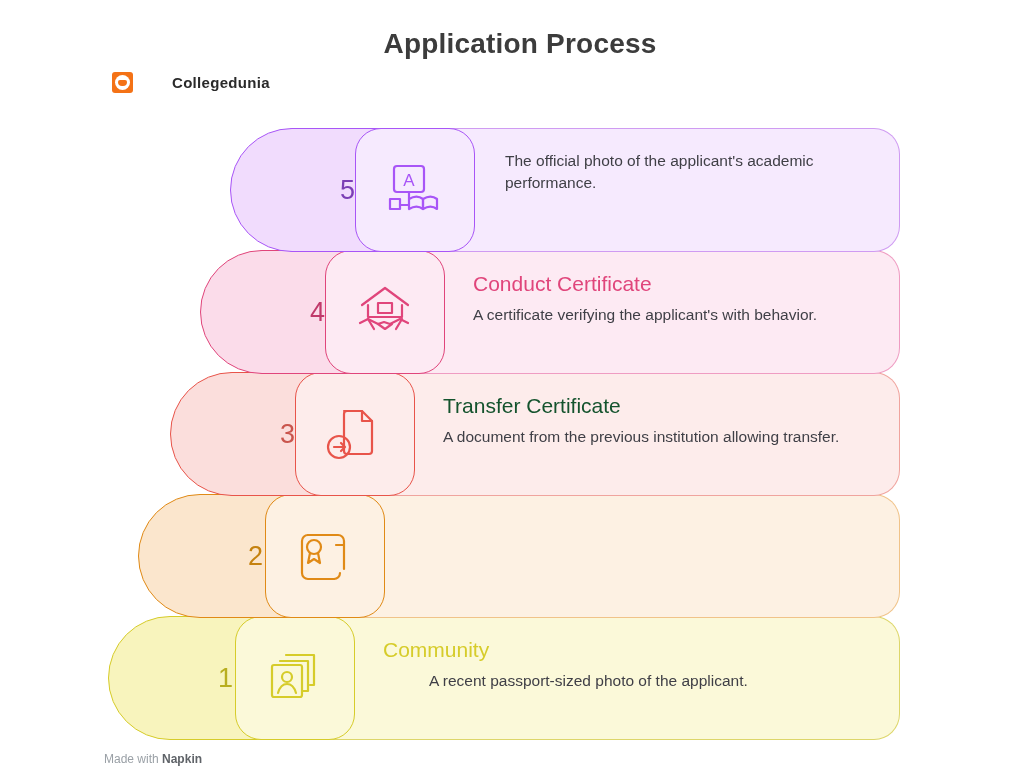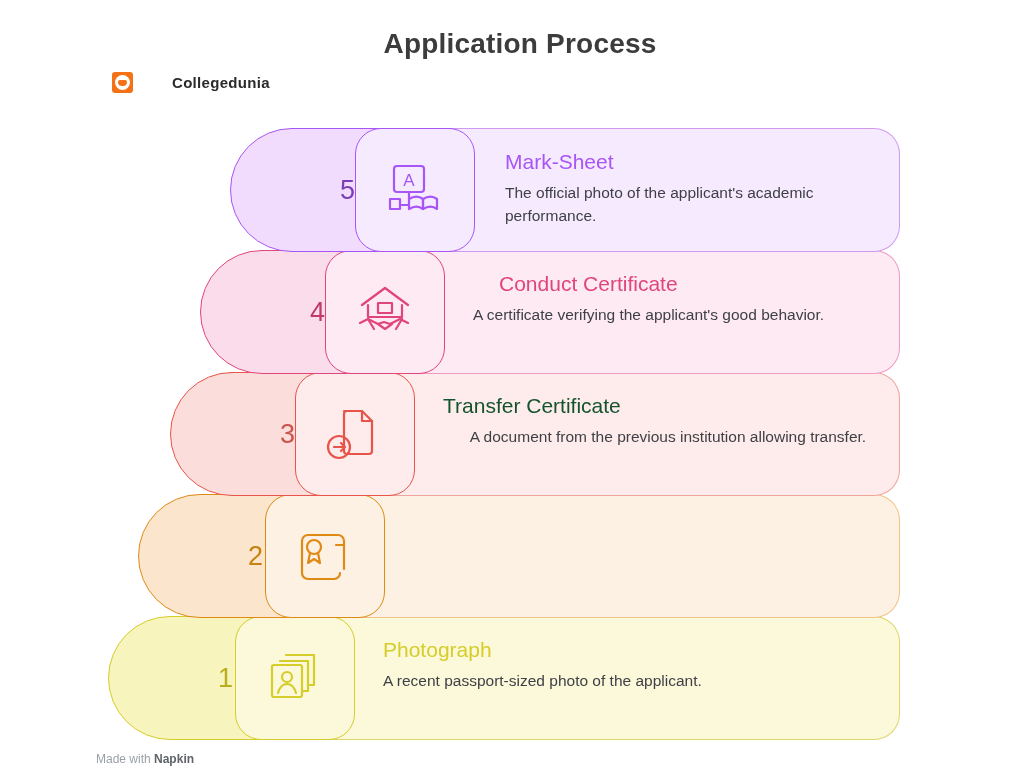--- a/index.html
+++ b/index.html
@@ -138,21 +138,21 @@
   }
   .row-desc {
     font-size: 15.5px;
     color: #3f3f46;
     line-height: 1.45;
     max-width: 430px;
   }
 
   #footer {
     position: absolute;
-    left: 96px;
+    left: 104px;
     bottom: 2px;
     font-size: 12px;
     color: #9aa0a6;
   }
   #footer .napkin {
     color: #5f6368;
     font-weight: bold;
   }
 </style>
 </head>
@@ -179,62 +179,61 @@
         <rect x="10" y="5" width="30" height="26" rx="3"></rect>
         <text x="25" y="25" font-size="17" font-family="Liberation Sans, sans-serif" fill="#a855f7" stroke="none" text-anchor="middle">A</text>
         <path d="M25 31 v7"></path>
         <path d="M16 44 h9"></path>
         <path d="M6 38 h10 v10 H6z"></path>
         <path d="M25 38 c5 -3 10 -3 14 0 v10 c-4 -3 -9 -3 -14 0z"></path>
         <path d="M39 38 c5 -3 10 -3 14 0 v10 c-4 -3 -9 -3 -14 0z"></path>
       </svg>
     </div>
     <div class="text-wrap" style="left:505px; width:400px;">
-      <div class="row-title" style="color:#a855f7;">Mark-Sheet</div>
       <div class="row-desc">The official photo of the applicant's academic performance.</div>
     </div>
   </div>
 
   <div class="row" style="left:0; top:132px; z-index:4;">
     <div class="bar" style="left:260px; width:640px; background:#fdeaf3; border:1.5px solid #ef9cc2; border-left:none;"></div>
     <div class="num-pill" style="left:200px; width:235px; background:#fbdcea; border-color:#e0457b; color:#c03a6b;">
       <span class="num">4</span>
     </div>
     <div class="icon-pill" style="left:325px; background:#fdeaf3; border-color:#e0457b;">
       <svg width="62" height="58" viewBox="0 0 62 58" fill="none" stroke="#e0457b" stroke-width="2.2" stroke-linecap="round" stroke-linejoin="round">
         <path d="M8 22 L31 5 L54 22"></path>
         <path d="M14 22 v12 h34 V22"></path>
         <path d="M24 20 h14 v10 H24z"></path>
         <path d="M6 40 l8 -4 l10 5 l6 -2 l6 2 l10 -5 l8 4"></path>
         <path d="M14 36 l6 10 M48 36 l-6 10"></path>
         <path d="M24 41 l7 5 l7 -5"></path>
       </svg>
     </div>
     <div class="text-wrap" style="left:473px; width:420px;">
-      <div class="row-title" style="color:#e0457b;margin-left:26px;">Conduct Certificate</div>
-      <div class="row-desc">A certificate verifying the applicant's good behavior.</div>
+      <div class="row-title" style="color:#e0457b;">Conduct Certificate</div>
+      <div class="row-desc">A certificate verifying the applicant's with behavior.</div>
     </div>
   </div>
 
   <div class="row" style="left:0; top:254px; z-index:3;">
     <div class="bar" style="left:230px; width:670px; background:#fdeceb; border:1.5px solid #f0a49e; border-left:none;"></div>
     <div class="num-pill" style="left:170px; width:235px; background:#fbdedc; border-color:#e8544a; color:#c9554d;">
       <span class="num">3</span>
     </div>
     <div class="icon-pill" style="left:295px; background:#fdeceb; border-color:#e8544a;">
       <svg width="62" height="58" viewBox="0 0 62 58" fill="none" stroke="#e8544a" stroke-width="2.2" stroke-linecap="round" stroke-linejoin="round">
         <path d="M20 6 h18 l10 10 v30 a3 3 0 0 1 -3 3 H23 a3 3 0 0 1 -3 -3 V9 a3 3 0 0 1 3 -3z"></path>
         <path d="M38 6 v10 h10"></path>
         <circle cx="15" cy="42" r="11"></circle>
         <path d="M10 42 h10 M17 38 l4 4 l-4 4"></path>
       </svg>
     </div>
     <div class="text-wrap" style="left:443px; width:450px;">
       <div class="row-title" style="color:#14532d;">Transfer Certificate</div>
-      <div class="row-desc" style="max-width:450px;text-align:center;">A document from the previous institution allowing transfer.</div>
+      <div class="row-desc" style="max-width:450px;">A document from the previous institution allowing transfer.</div>
     </div>
   </div>
 
   <div class="row" style="left:0; top:376px; z-index:2;">
     <div class="bar" style="left:200px; width:700px; background:#fdf1e3; border:1.5px solid #f0c389; border-left:none;"></div>
     <div class="num-pill" style="left:138px; width:235px; background:#fbe6cd; border-color:#e08a16; color:#c5820f;">
       <span class="num">2</span>
     </div>
     <div class="icon-pill" style="left:265px; background:#fdf1e3; border-color:#e08a16;">
       <svg width="62" height="58" viewBox="0 0 62 58" fill="none" stroke="#e08a16" stroke-width="2.2" stroke-linecap="round" stroke-linejoin="round">
@@ -258,22 +257,22 @@
     <div class="icon-pill" style="left:235px; background:#fbf9d9; border-color:#d6cc2a;">
       <svg width="62" height="58" viewBox="0 0 62 58" fill="none" stroke="#d6cc2a" stroke-width="2.2" stroke-linecap="round" stroke-linejoin="round">
         <path d="M22 6 h28 v30 h-4"></path>
         <path d="M16 12 h28 v30 h-6"></path>
         <rect x="8" y="16" width="30" height="32" rx="2"></rect>
         <circle cx="23" cy="28" r="5"></circle>
         <path d="M14 44 c2 -7 6 -9 9 -9 c3 0 7 2 9 9"></path>
       </svg>
     </div>
     <div class="text-wrap" style="left:383px; width:470px;">
-      <div class="row-title" style="color:#d6cc2a;">Photograph</div>
-      <div class="row-desc" style="max-width:470px;">A recent passport-sized photo of the applicant.</div>
+      <div class="row-title" style="color:#d6cc2a;">Community</div>
+      <div class="row-desc" style="max-width:470px;margin-left:46px;">A recent passport-sized photo of the applicant.</div>
     </div>
   </div>
 
 </div>
 
 <div id="footer">
   <span>Made with </span><span class="napkin">Napkin</span>
 </div>
 
 </body></html>

